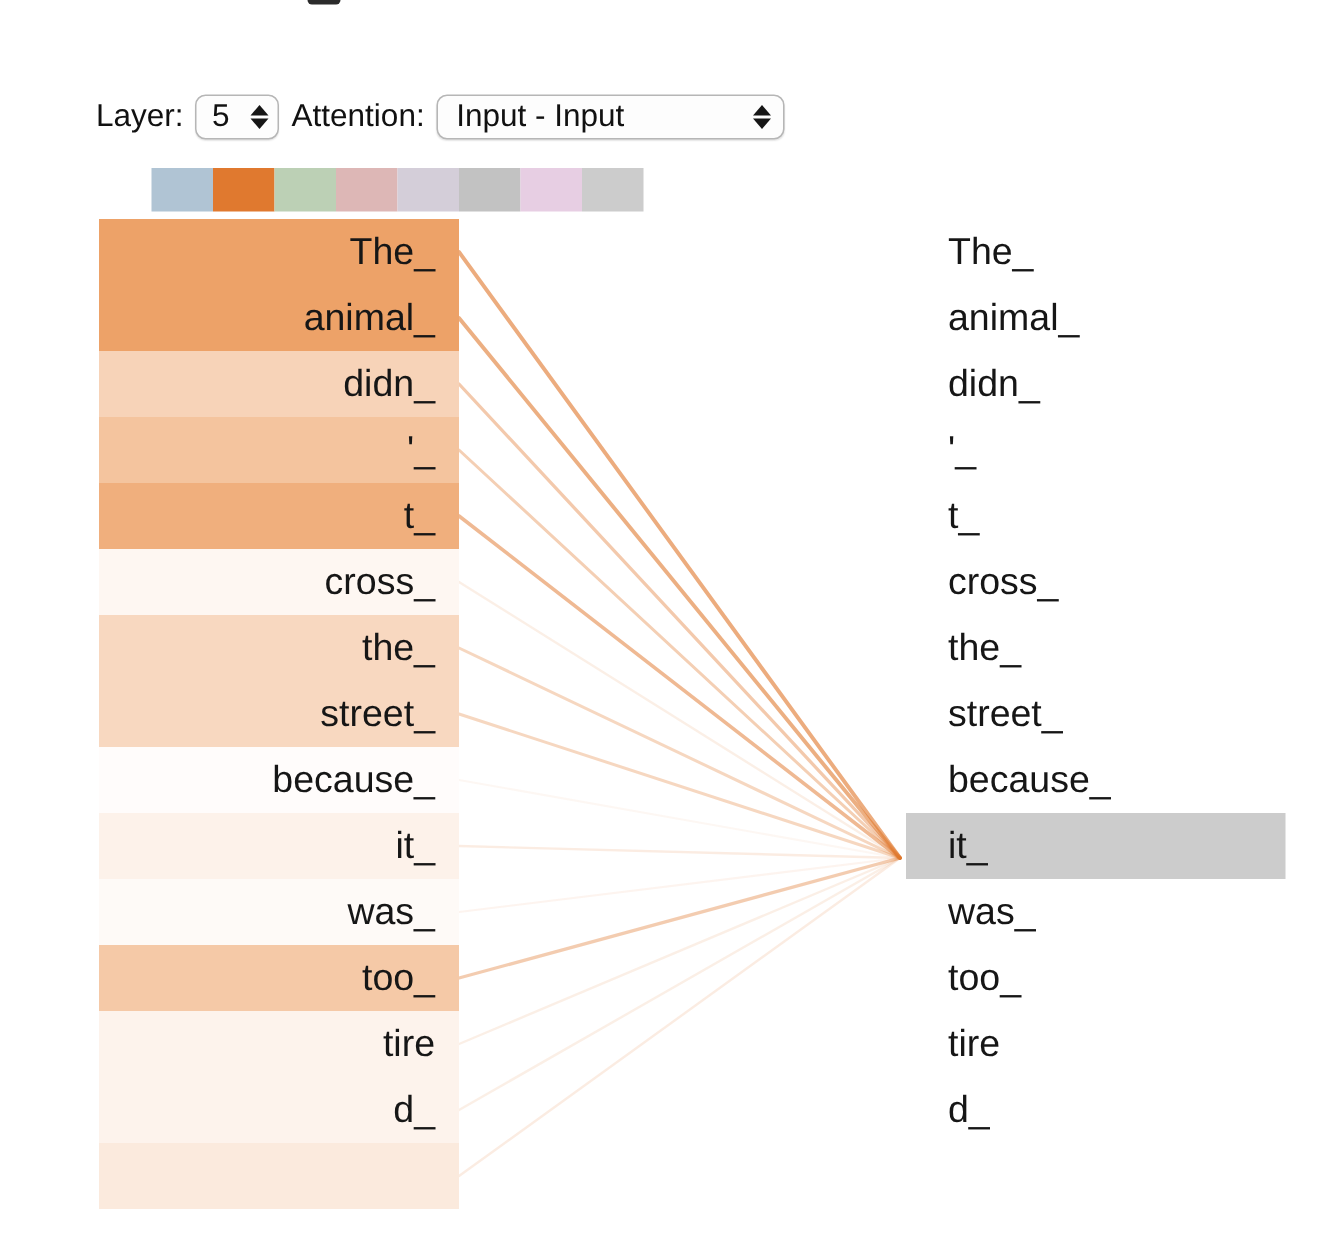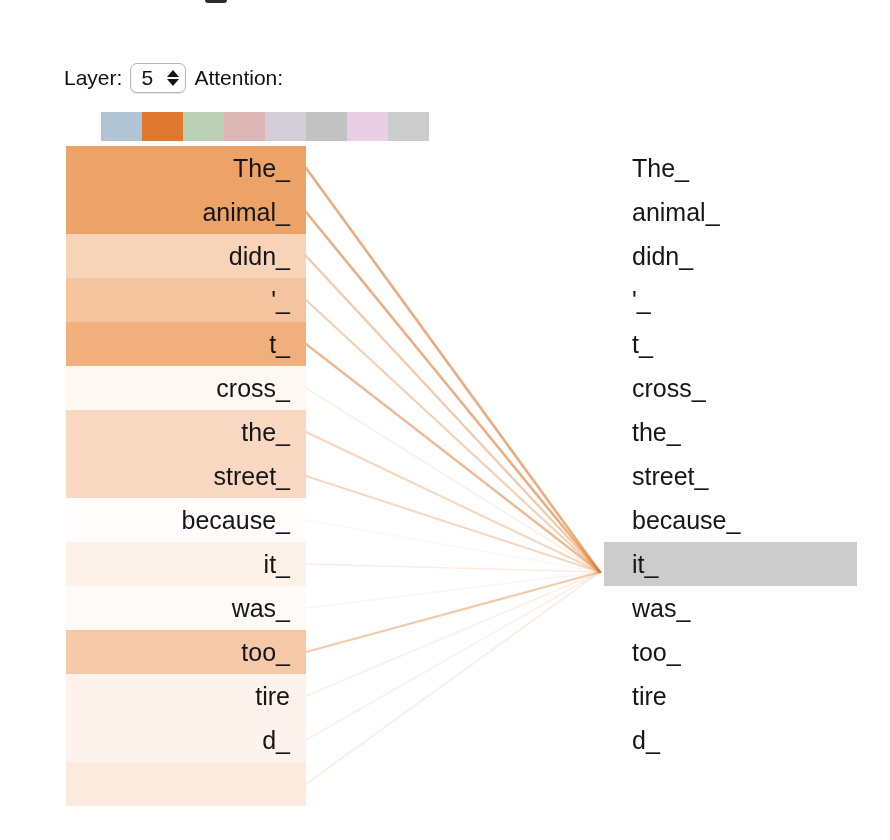--- a/index.html
+++ b/index.html
@@ -149,20 +149,27 @@
   <span class="mac-select" id="layer-select">
     <span class="sel-value">5</span>
     <span class="stepper">
       <span class="up"></span>
         <span class="down"></span>
     </span>
   </span>
 
   <span class="ctrl-label">Attention:</span>
 
+  <span class="mac-select" id="attention-select">
+    <span class="sel-value">Input - Input</span>
+    <span class="stepper">
+      <span class="up"></span>
+        <span class="down"></span>
+    </span>
+  </span>
 </div>
 
 <div id="head-swatches">
     <div class="swatch" style="background: rgb(176, 196, 212);"></div>
     <div class="swatch" style="background: rgb(224, 121, 47);"></div>
     <div class="swatch" style="background: rgb(188, 208, 181);"></div>
     <div class="swatch" style="background: rgb(221, 183, 182);"></div>
     <div class="swatch" style="background: rgb(212, 206, 217);"></div>
     <div class="swatch" style="background: rgb(194, 194, 194);"></div>
     <div class="swatch" style="background: rgb(231, 206, 227);"></div>

